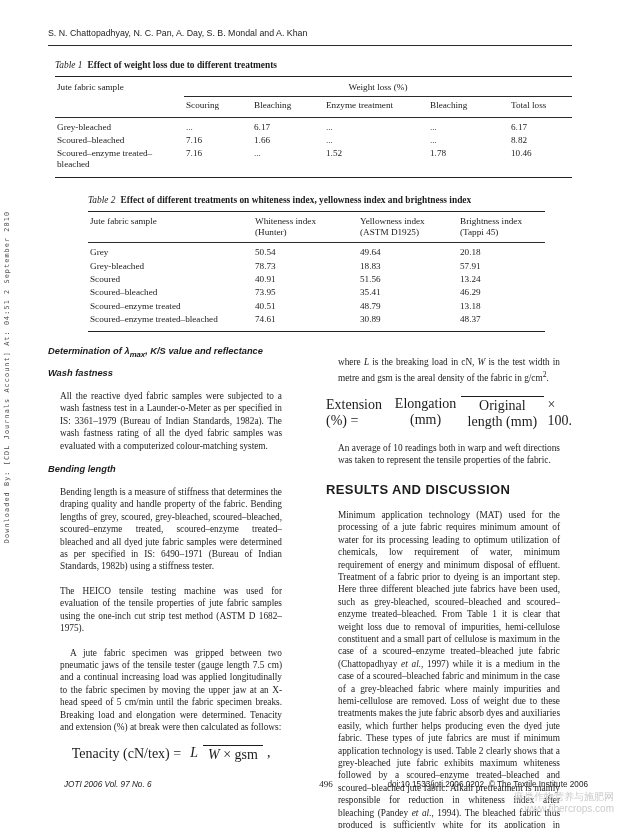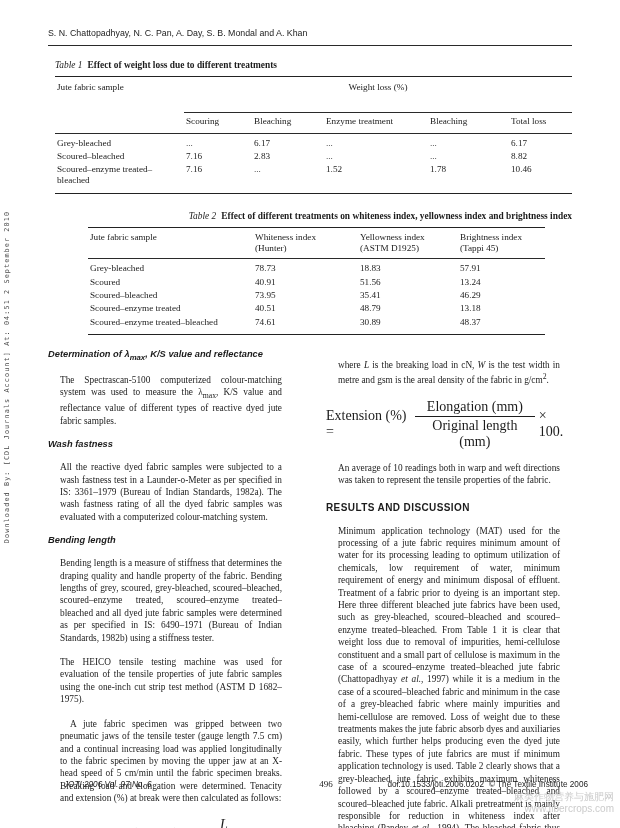--- a/index.html
+++ b/index.html
@@ -28,31 +28,31 @@
   .authors{
     font-family:"Liberation Sans",sans-serif;
     font-size:8.8px;
     padding-bottom:7px;
     border-bottom:1.2px solid #2a2a2a;
   }
   .tcaption{font-size:9.4px;margin:14px 0 6px 0;}
   .tcaption .tlabel{font-style:italic;margin-right:5px;}
   .tcaption .ttitle{font-weight:bold;}
   .cap1{margin-left:7px;}
-  .cap2{margin-left:40px;margin-top:17px;white-space:nowrap;text-align:right;}
+  .cap2{margin-left:40px;margin-top:17px;white-space:nowrap;}
   table{
     border-collapse:collapse;
     font-size:9.2px;
     line-height:11.3px;
     table-layout:fixed;
   }
   .t1{width:517px;margin-left:7px;border-top:1.4px solid #222;border-bottom:1.4px solid #222;}
   .t2{width:457px;margin-left:40px;border-top:1.4px solid #222;border-bottom:1.4px solid #222;}
   th,td{font-weight:normal;text-align:left;padding:1px 2px;vertical-align:top;}
-  .t1 .grp{text-align:center;border-bottom:1px solid #2a2a2a;padding:5px 0 19px 0;}
+  .t1 .grp{text-align:center;border-bottom:1px solid #2a2a2a;padding:5px 0 3px 0;}
   .t1 .rshead{border-bottom:1px solid #2a2a2a;padding-top:5px;}
   .t1 .subhead th{border-bottom:1px solid #2a2a2a;padding:3px 2px 5px 2px;}
   .t2 thead th{border-bottom:1px solid #2a2a2a;padding:4px 2px 4px 2px;white-space:pre-line;}
   tbody tr:first-child td{padding-top:4px;}
   tbody tr:last-child td{padding-bottom:6px;}
   
   .columns{display:flex;gap:32px;margin-top:12px;}
   .col{width:254px;}
   .col p{
     margin:12px;
@@ -64,31 +64,31 @@
   .subheading{
     font-family:"Liberation Sans",sans-serif;
     font-style:italic;font-weight:bold;
     font-size:9.3px;
     margin:9px 0 2px 0;
   }
   .subheading.first{margin-top:2px;}
   .results-heading{
     font-family:"Liberation Sans",sans-serif;
     font-weight:bold;
-    font-size:10px;
+    font-size:13px;
     letter-spacing:0.4px;
     margin:15px 0 7px 0;
   }
   .formula{
     display:flex;align-items:center;justify-content:center;
     gap:4px;
     font-size:14px;
     margin:9px 0 7px 0;
   }
-  .frac{display:inline-flex;flex-direction:column;text-align:center;}
+  .frac{display:inline-flex;flex-direction:row;text-align:center;}
   .frac .num{padding:0 5px 1px 5px;}
   .frac .den{border-top:0.9px solid #1c1c1c;padding:1px 5px 0 5px;}
   .formula .suffix{align-self:flex-end;padding-bottom:2px;}
   
   .footer{
     position:absolute;left:64px;top:779px;width:524px;
     display:flex;align-items:baseline;
     font-size:8.2px;
     font-family:"Liberation Sans",sans-serif;
   }
@@ -145,21 +145,21 @@
           <td>Grey-bleached</td>
           <td>...</td>
           <td>6.17</td>
           <td>...</td>
           <td>...</td>
           <td>6.17</td>
         </tr>
         <tr>
           <td>Scoured–bleached</td>
           <td>7.16</td>
-          <td>2.83</td>
+          <td>1.66</td>
           <td>...</td>
           <td>...</td>
           <td>8.82</td>
         </tr>
         <tr>
           <td>Scoured–enzyme treated–bleached</td>
           <td>7.16</td>
           <td>...</td>
           <td>1.52</td>
           <td>1.78</td>
@@ -184,20 +184,26 @@
           <th>Whiteness index
 (Hunter)</th>
           <th>Yellowness index
 (ASTM D1925)</th>
           <th>Brightness index
 (Tappi 45)</th>
         </tr>
       </thead>
       <tbody>
         <tr>
+          <td>Grey</td>
+          <td>50.54</td>
+          <td>49.64</td>
+          <td>20.18</td>
+        </tr>
+        <tr>
           <td>Grey-bleached</td>
           <td>78.73</td>
           <td>18.83</td>
           <td>57.91</td>
         </tr>
         <tr>
           <td>Scoured</td>
           <td>40.91</td>
           <td>51.56</td>
           <td>13.24</td>
@@ -219,21 +225,20 @@
           <td>74.61</td>
           <td>30.89</td>
           <td>48.37</td>
         </tr>
       </tbody>
     </table>
 
     <div class="columns">
       <div class="col">
         <div class="subheading first">Determination of λ<sub>max</sub>, K/S value and reflectance</div>
-        <p>The Spectrascan-5100 computerized colour-matching system was used to measure the λ<sub>max</sub>, K/S value and reflectance value of different types of reactive dyed jute fabric samples.</p>
 
         <div class="subheading">Wash fastness</div>
         <p>All the reactive dyed fabric samples were subjected to a wash fastness test in a Launder-o-Meter as per specified in IS: 3361–1979 (Bureau of Indian Standards, 1982a). The wash fastness rating of all the dyed fabric samples was evaluated with a computerized colour-matching system.</p>
 
         <div class="subheading">Bending length</div>
         <p>Bending length is a measure of stiffness that determines the draping quality and handle property of the fabric. Bending lengths of grey, scoured, grey-bleached, scoured–bleached, scoured–enzyme treated, scoured–enzyme treated–bleached and all dyed jute fabric samples were determined as per specified in IS: 6490–1971 (Bureau of Indian Standards, 1982b) using a stiffness tester.</p>
 
         <p>The HEICO tensile testing machine was used for evaluation of the tensile properties of jute fabric samples using the one-inch cut strip test method (ASTM D 1682–1975).</p>
         <p class="indent">A jute fabric specimen was gripped between two pneumatic jaws of the tensile tester (gauge length 7.5 cm) and a continual increasing load was applied longitudinally to the fabric specimen by moving the upper jaw at an X-head speed of 5 cm/min until the fabric specimen breaks. Breaking load and elongation were determined. Tenacity and extension (%) at break were then calculated as follows:</p>
 

